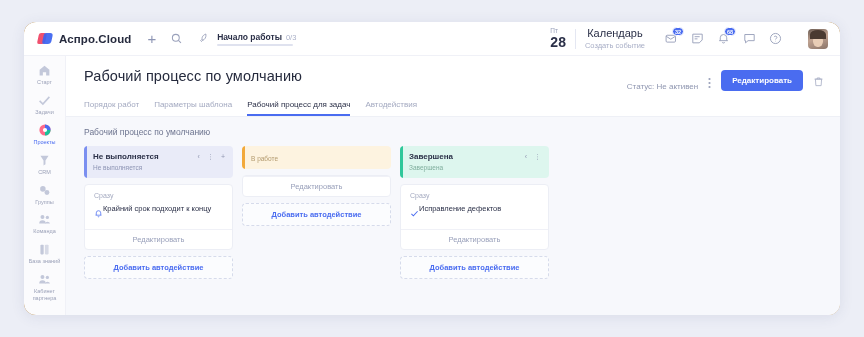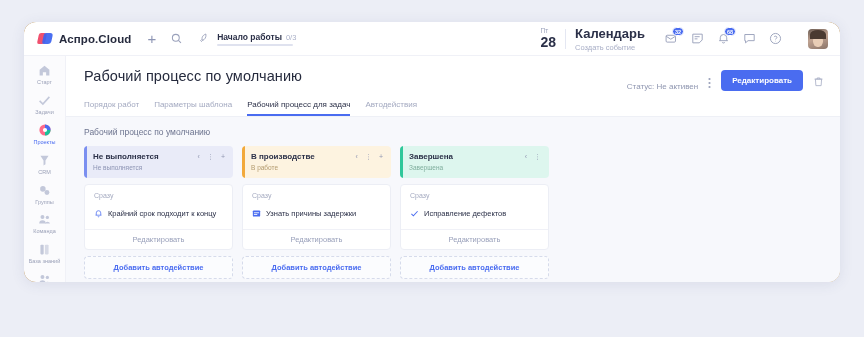--- a/index.html
+++ b/index.html
@@ -4,21 +4,21 @@
 <style>
   * { box-sizing: border-box; margin: 0; padding: 0; }
   html, body {
     width: 864px; height: 337px;
     font-family: "Liberation Sans", sans-serif;
     background: #eceef6;
     overflow: hidden;
   }
   #app {
     position: absolute; left: 24px; top: 22px;
-    width: 816px; height: 260px;
+    width: 816px; height: 293px;
     background: #a16207;
     border-radius: 12px;
     box-shadow: 0 2px 14px rgba(60,70,120,.10);
     overflow: hidden;
     display: flex; flex-direction: column;
   }
 
   
   .topbar {
     height: 34px; flex: 0 0 34px;
@@ -47,21 +47,21 @@
   .onboard-count { font-size: 7.5px; color: #aab0c8; }
   .onboard-bar { height: 2px; width: 76px; background: #dfe2ef; border-radius: 2px; }
 
   .tb-spacer { flex: 1; }
 
   .date-box { display: flex; flex-direction: column; align-items: center; line-height: 1; margin-right: 9px; }
   .date-dow { font-size: 6.5px; color: #9aa1bb; margin-bottom: 1px; align-self: flex-start; }
   .date-num { font-size: 14px; font-weight: bold; color: #2b3048; }
   .vdiv { width: 1px; height: 20px; background: #e4e7f2; margin-right: 9px; }
   .cal-box { display: flex; flex-direction: column; gap: 2px; cursor: pointer; }
-  .cal-title { font-size: 13px; font-weight: bold; color: #2b3048; text-align: center; }
+  .cal-title { font-size: 11px; font-weight: normal; color: #2b3048; text-align: center; }
   .cal-sub { font-size: 7.5px; color: #a8aec6; }
 
   .icon-group { display: flex; align-items: center; gap: 13px; margin-left: 20px; }
   .ico-btn { position: relative; cursor: pointer; display: flex; }
   .badge {
     position: absolute; top: -5px; left: 7px;
     min-width: 11px; height: 9px; padding: 0 2px;
     background: #4a6cf0; color: #fff;
     font-size: 5.5px; font-weight: bold;
     border-radius: 5px;
@@ -157,21 +157,21 @@
   .c2 .col-sub { color: #b39a6e; }
   .c3 { background: #ddf6ee; }
   .c3::before { background: #2fc79a; }
   .c3 .col-sub { color: #7fae9d; }
 
   .card {
     background: #fff; border: 1px solid #eceef5; border-radius: 4px;
   }
   .card-body { padding: 7px 8px 7px 9px; }
   .card-when { font-size: 7px; color: #a4aac0; margin-bottom: 5px; }
-  .card-row { display: flex; align-items: center; gap: 5px; }
+  .card-row { display: flex; }
   .card-text { font-size: 7.5px; color: #2b3048; }
   .card-foot {
     border-top: 1px solid #f0f1f7;
     text-align: center; padding: 5px 0;
     font-size: 7.5px; color: #9aa1bb; cursor: pointer;
   }
 
   .add-auto {
     border: 1px dashed #d6dbeb; border-radius: 4px;
     background: #fbfcfe;
@@ -428,45 +428,24 @@
                 </div>
               </div>
               <div class="card-foot">Редактировать</div>
             </div>
 
             <div class="add-auto">Добавить автодействие</div>
           </div>
 
           <div class="col">
             <div class="col-head c2">
-              <div class="col-head-top">
-                <span class="col-name">В производстве</span>
-                <span class="col-acts">
-                  <span>‹</span>
-                  <span>⋮</span>
-                  <span>+</span>
-                </span>
-              </div>
               <div class="col-sub">В работе</div>
             </div>
 
             <div class="card">
-              <div class="card-body">
-                <div class="card-when">Сразу</div>
-                <div class="card-row">
-                  <span>
-                    <svg width="9" height="9" viewBox="0 0 16 16">
-                      <rect x="1.5" y="2.5" width="13" height="11" rx="1.6" fill="#4a6cf0"></rect>
-                      <rect x="3.4" y="6" width="9.2" height="1.5" fill="#fff"></rect>
-                      <rect x="3.4" y="9" width="6" height="1.5" fill="#fff"></rect>
-                    </svg>
-                  </span>
-                  <span class="card-text">Узнать причины задержки</span>
-                </div>
-              </div>
               <div class="card-foot">Редактировать</div>
             </div>
 
             <div class="add-auto">Добавить автодействие</div>
           </div>
 
           <div class="col">
             <div class="col-head c3">
               <div class="col-head-top">
                 <span class="col-name">Завершена</span>

